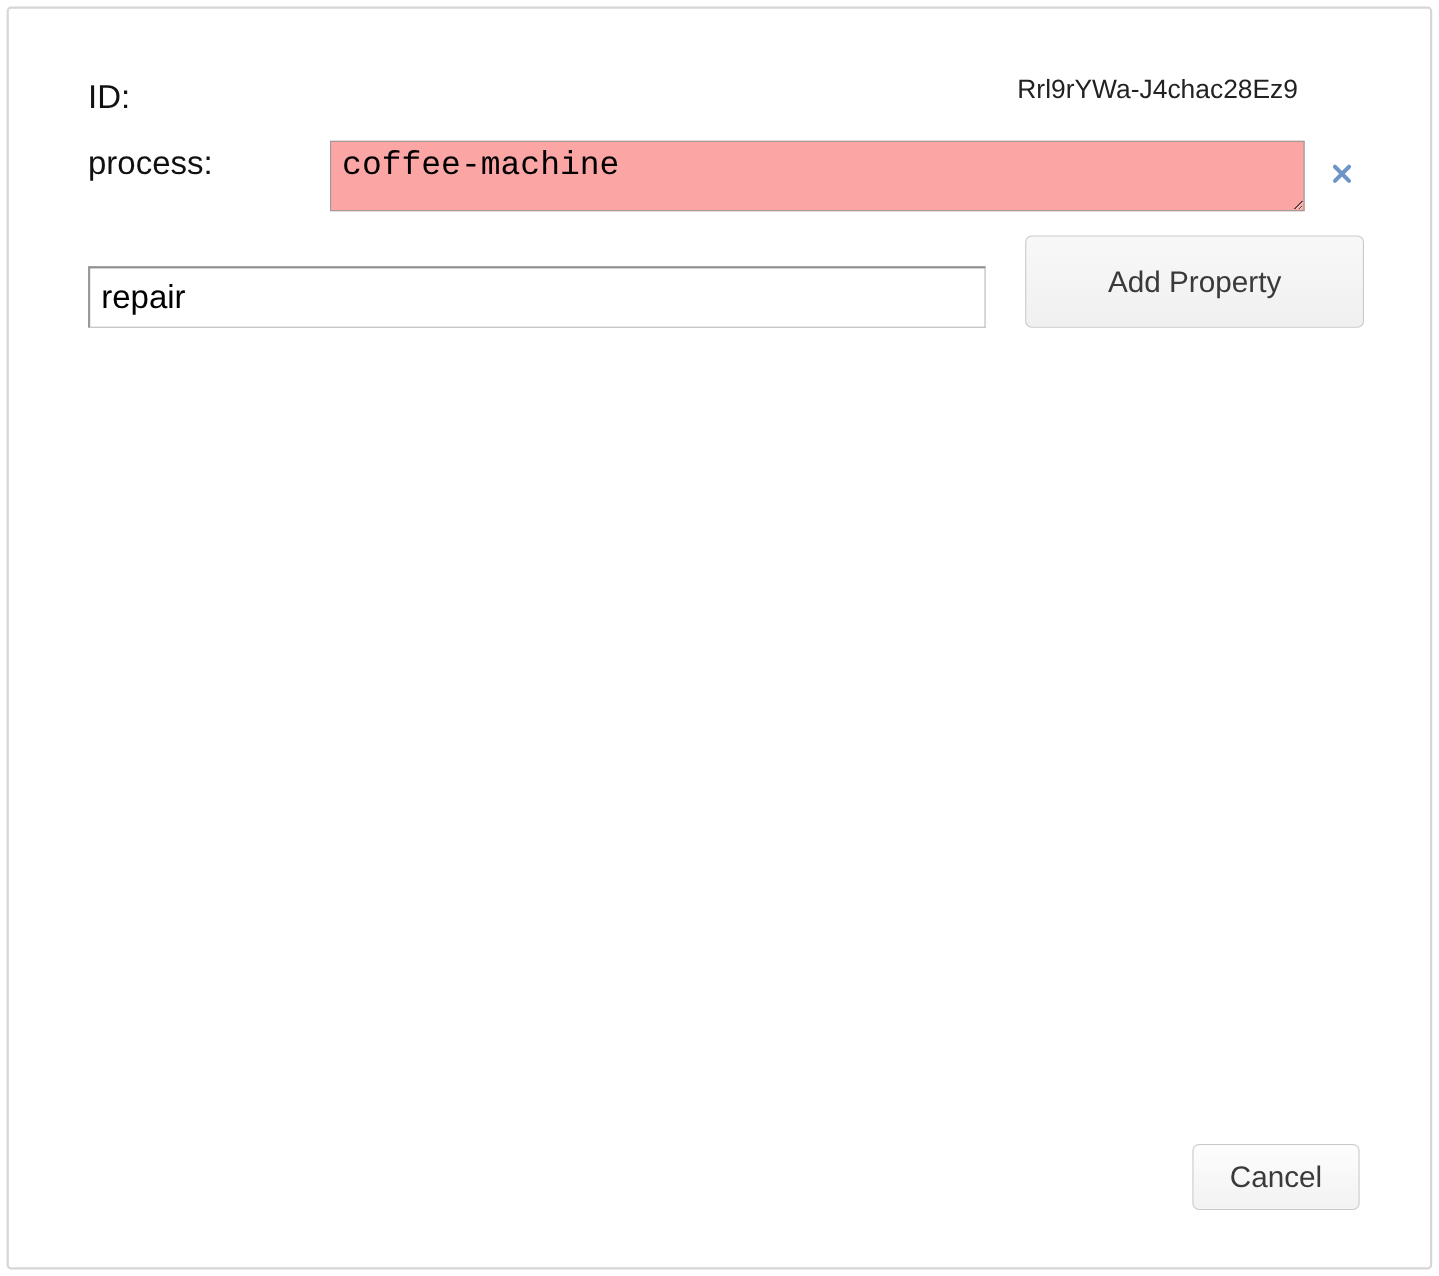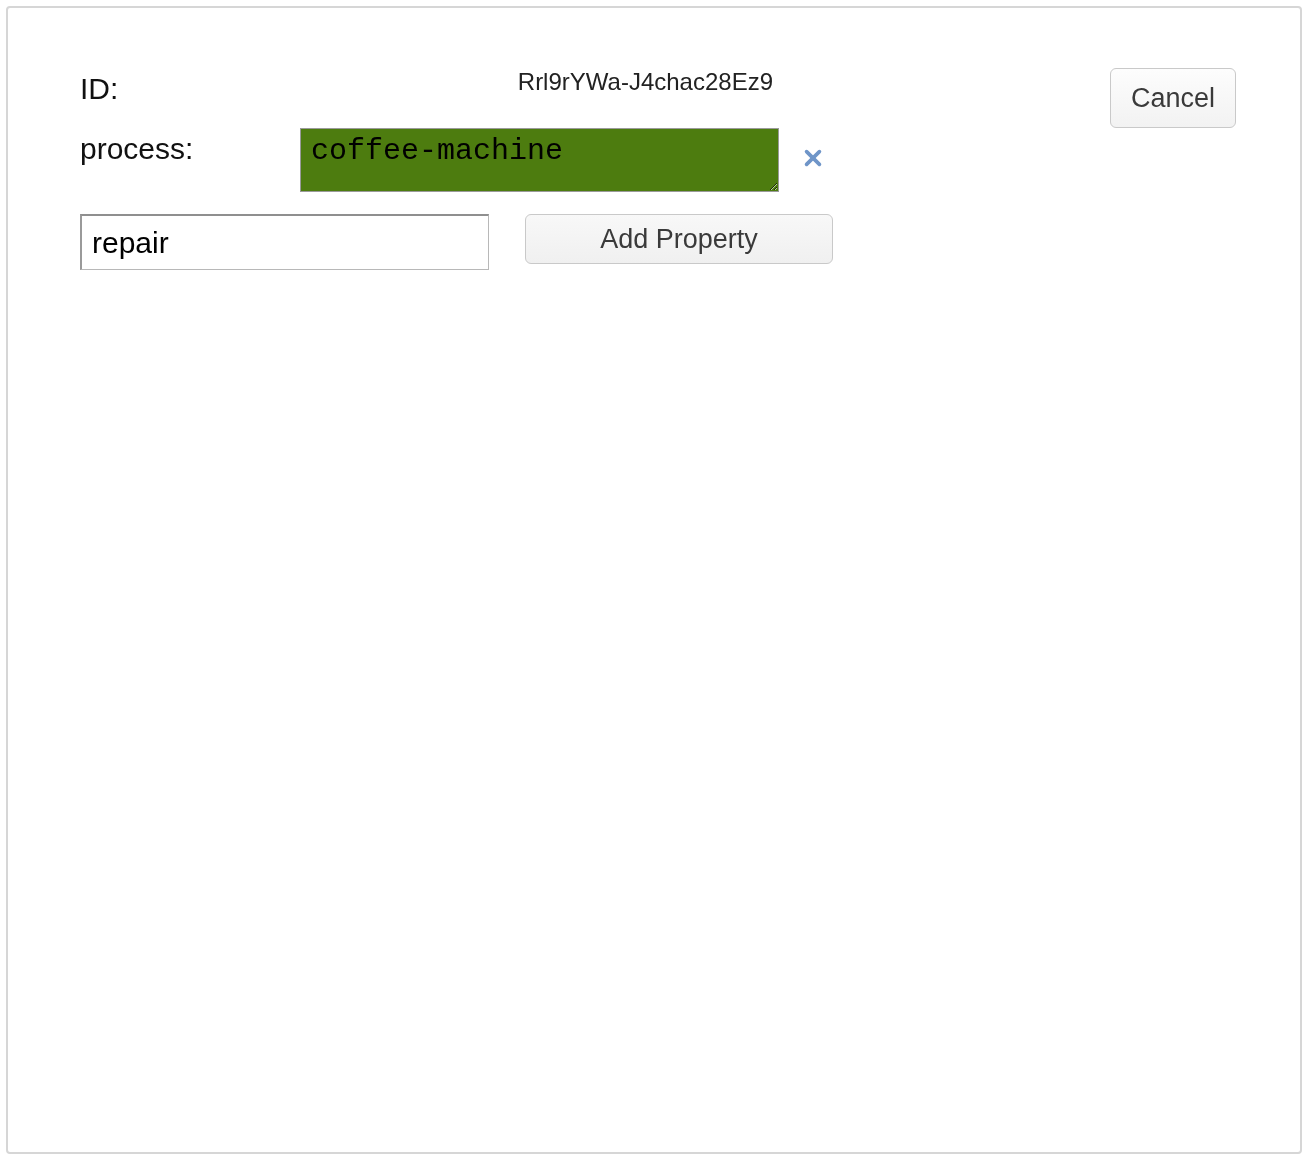--- a/index.html
+++ b/index.html
@@ -13,20 +13,21 @@
       padding: 6px;
     }
     .panel {
       width: 100%;
       height: 100%;
       border: 2px solid #d6d6d6;
       border-radius: 4px;
       background: #ffffff;
       padding: 60px 60px 48px 72px;
       display: flex;
+      flex-direction: column;
     }
     .form-area { flex: 0 0 auto; }
     .row {
       display: flex;
       align-items: flex-start;
       margin-bottom: 22px;
     }
     .label-col {
       width: 220px;
       flex: 0 0 220px;
@@ -48,74 +49,74 @@
     }
     .textarea {
       width: 100%;
       height: 64px;
       border: 1px solid #9a9a9a;
       font-family: "Courier New", Courier, monospace;
       font-size: 30px;
       padding: 4px 8px 4px 10px;
       line-height: 1.2;
       resize: both;
-      background: #4d7c0f;
+      background: #fca5a5;
       color: #000;
     }
     .clear-btn {
       flex: 0 0 auto;
       width: 40px;
       height: 40px;
       margin-left: 14px;
       display: flex;
       align-items: center;
       justify-content: center;
       cursor: pointer;
       color: #6f95c8;
     }
     .clear-btn svg { width: 22px; height: 22px; }
     .add-row {
       display: flex;
-      align-items: flex-start;
+      align-items: flex-end;
       gap: 36px;
       margin-top: 2px;
     }
     .prop-input {
       flex: 1 1 auto;
       height: 56px;
       border: 1px solid #b8b8b8;
       border-top: 2px solid #8f8f8f;
       border-left: 2px solid #9a9a9a;
       font-size: 30px;
       padding: 4px 10px;
       background: #ffffff;
       color: #000;
       outline: none;
     }
     .add-btn {
       flex: 0 0 308px;
-      height: 50px;
+      height: 84px;
       border: 1px solid #c9c9c9;
       border-radius: 6px;
       background: linear-gradient(#f8f8f8, #f0f0f0);
       font-size: 27px;
       color: #3a3a3a;
       cursor: pointer;
     }
     .spacer { flex: 1 1 auto; }
     .footer {
       display: flex;
       justify-content: flex-end;
       gap: 20px;
       padding-right: 4px;
       padding-bottom: 4px;
     }
     .btn {
       height: 60px;
-      padding: 0 20px;
+      padding: 0 33px;
       font-size: 27px;
       border-radius: 6px;
       cursor: pointer;
       border: 1px solid #c9c9c9;
     }
     .btn-cancel {
       background: linear-gradient(#fdfdfd, #f2f2f2);
       color: #3a3a3a;
     }
     .btn-apply {

